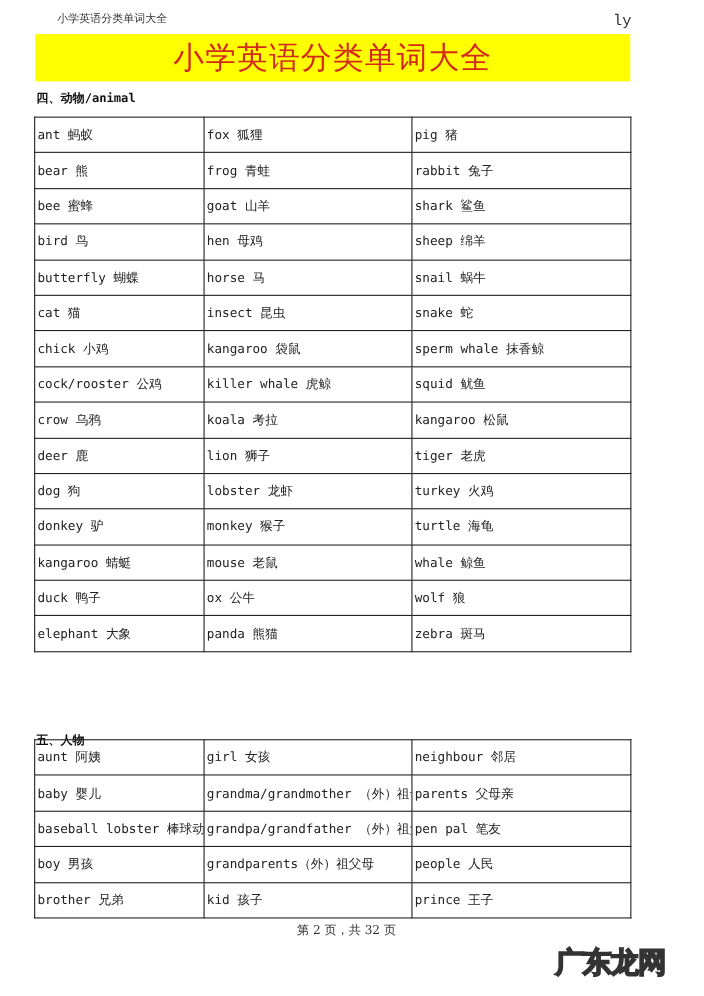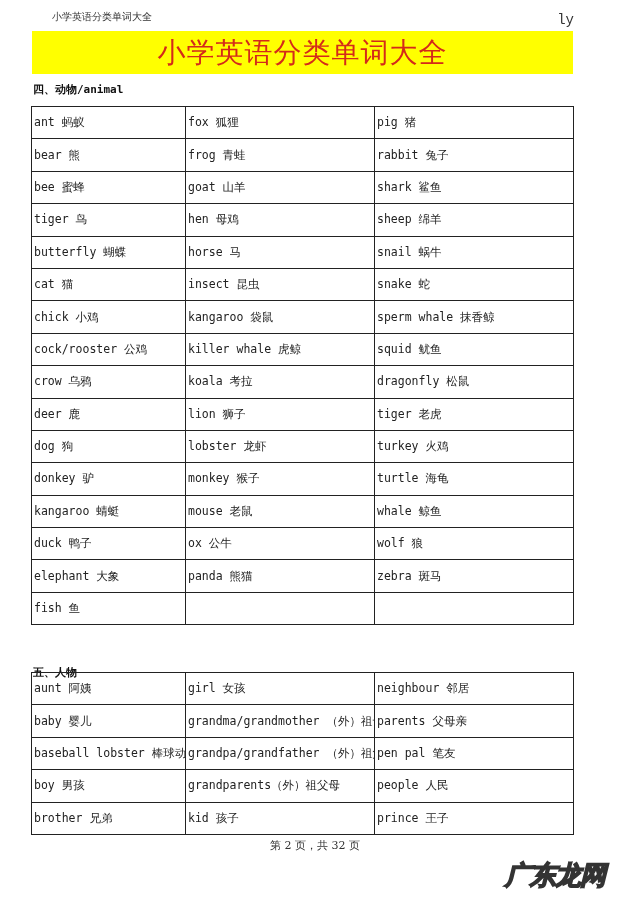--- a/index.html
+++ b/index.html
@@ -37,21 +37,21 @@
     }
     table.vocab col.c1 { width: 154px; }
     table.vocab col.c2 { width: 189px; }
     table.vocab col.c3 { width: 199px; }
     .footer {
       position: absolute; left: 270px; top: 838px; font-size: 11px; color: #333;
       font-family: "DejaVu Serif", serif; background: transparent;
     }
     .watermark {
       position: absolute; left: 505px; top: 858px; font-size: 26px; font-weight: bold;
-      color: #fff; font-family: "DejaVu Sans", sans-serif; letter-spacing: -1px; font-style: italic;
+      color: #fff; font-family: "DejaVu Sans", sans-serif; letter-spacing: -1px;
       -webkit-text-stroke: 1.5px #333;
     }
   </style>
 </head>
 <body>
 
 <div class="running-header">小学英语分类单词大全</div>
 <div class="running-right">ly</div>
 
 <div class="banner">
@@ -75,21 +75,21 @@
         <td>bear 熊</td>
         <td>frog 青蛙</td>
         <td>rabbit 兔子</td>
       </tr>
       <tr>
         <td>bee 蜜蜂</td>
         <td>goat 山羊</td>
         <td>shark 鲨鱼</td>
       </tr>
       <tr>
-        <td>tiger 鸟</td>
+        <td>bird 鸟</td>
         <td>hen 母鸡</td>
         <td>sheep 绵羊</td>
       </tr>
       <tr>
         <td>butterfly 蝴蝶</td>
         <td>horse 马</td>
         <td>snail 蜗牛</td>
       </tr>
       <tr>
         <td>cat 猫</td>
@@ -102,21 +102,21 @@
         <td>sperm whale 抹香鲸</td>
       </tr>
       <tr>
         <td>cock/rooster 公鸡</td>
         <td>killer whale 虎鲸</td>
         <td>squid 鱿鱼</td>
       </tr>
       <tr>
         <td>crow 乌鸦</td>
         <td>koala 考拉</td>
-        <td>dragonfly 松鼠</td>
+        <td>kangaroo 松鼠</td>
       </tr>
       <tr>
         <td>deer 鹿</td>
         <td>lion 狮子</td>
         <td>tiger 老虎</td>
       </tr>
       <tr>
         <td>dog 狗</td>
         <td>lobster 龙虾</td>
         <td>turkey 火鸡</td>
@@ -133,25 +133,20 @@
       </tr>
       <tr>
         <td>duck 鸭子</td>
         <td>ox 公牛</td>
         <td>wolf 狼</td>
       </tr>
       <tr>
         <td>elephant 大象</td>
         <td>panda 熊猫</td>
         <td>zebra 斑马</td>
-      </tr>
-      <tr>
-        <td>fish 鱼</td>
-        <td></td>
-        <td></td>
       </tr>
     </tbody>
 </table>
 
 <div class="section-title" style="top:665px;">五、人物</div>
 <table class="vocab" style="top:672px;">
   <colgroup>
       <col class="c1">
       <col class="c2">
       <col class="c3">

